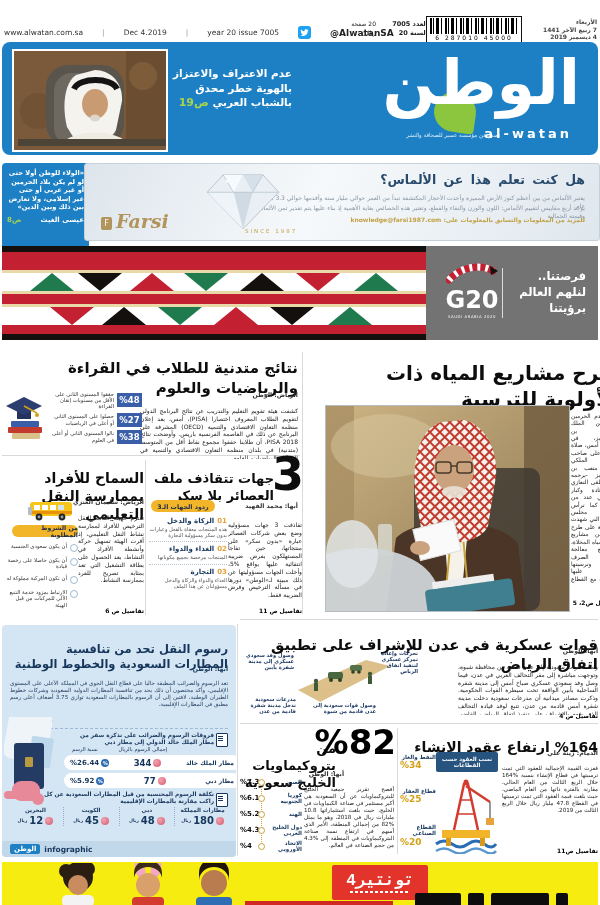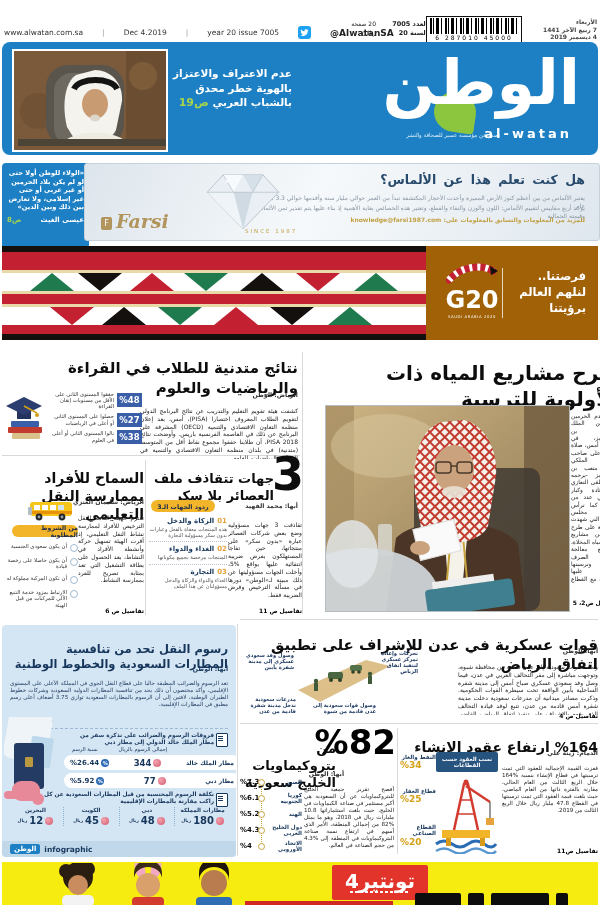--- a/index.html
+++ b/index.html
@@ -47,21 +47,21 @@
   .da-brand{position:absolute;left:16px;bottom:10px;direction:ltr;display:flex;align-items:flex-end;gap:4px;color:#b2955c;}
   .da-crest{width:11px;height:13px;background:#b2955c;color:#fff;font-size:8px;display:flex;align-items:center;justify-content:center;border-radius:2px;}
   .da-name{font-family:"DejaVu Serif",serif;font-style:italic;font-weight:bold;font-size:19px;line-height:17px;}
 
   
   #g20{position:absolute;top:246px;left:2px;width:596px;height:94px;overflow:hidden;}
   .sadu{position:absolute;left:0;top:0;width:424px;height:94px;background:linear-gradient(180deg,#14100d 0 6px,#c32032 6px 24px,#e9d9a8 24px 27px,#ffffff 27px 45px,#e9d9a8 45px 48px,#c32032 48px 58px,#e9d9a8 58px 61px,#ffffff 61px 79px,#c32032 79px 88px,#14100d 88px 94px);}
   .tri{position:absolute;width:0;height:0;border-left:22px solid transparent;border-right:22px solid transparent;}
   .tri.up{border-bottom:18px solid;}
   .tri.down{border-top:18px solid;}
-  .g20-box{position:absolute;right:0;top:0;width:172px;height:94px;background:#a16207;}
+  .g20-box{position:absolute;right:0;top:0;width:172px;height:94px;background:#737373;}
   .g20-slogan{position:absolute;right:12px;top:22px;text-align:right;color:#fff;font-weight:bold;font-size:11.5px;line-height:16px;}
   .g20-divider{position:absolute;right:95px;top:22px;width:1px;height:50px;background:rgba(255,255,255,.75);}
   .g20-logo{position:absolute;left:16px;top:16px;width:60px;text-align:center;color:#fff;direction:ltr;}
   .g20-logo .g20-text{font-size:24px;font-weight:bold;line-height:24px;}
   .g20-logo .g20-sub{font-size:3.8px;letter-spacing:.6px;margin-top:2px;}
 
   
   .vline,.hline{position:absolute;background:#d9d9d9;}
   .vline{width:1px;} .hline{height:1px;}
 
@@ -177,21 +177,21 @@
   #construction .details{position:absolute;right:0;top:121px;}
   .con-banner{position:absolute;left:36px;top:26px;width:62px;height:20px;background:#27537f;color:#fff;font-size:5.5px;font-weight:bold;display:flex;align-items:center;justify-content:center;text-align:center;border-radius:2px;line-height:6.5px;}
   .rig-svg{position:absolute;left:34px;top:48px;}
   .sector{position:absolute;width:36px;}
   .sector .s-name{font-size:5.6px;font-weight:bold;color:#16365c;line-height:6.4px;}
   .sector .s-pct{font-size:9px;font-weight:bold;color:#d4a017;direction:ltr;}
 
   
   #bottom-ad{position:absolute;left:2px;top:862px;width:596px;height:43px;background:#f7ec0f;overflow:hidden;}
   .ad-logo-box{position:absolute;left:330px;top:3px;width:96px;height:35px;background:#e2342b;border-radius:2px;color:#fff;display:flex;flex-direction:column;align-items:center;justify-content:center;gap:2px;}
-  .ad-logo-box .ad-logo-text{font-size:20px;font-weight:bold;line-height:16px;}
+  .ad-logo-box .ad-logo-text{font-size:16px;font-weight:bold;line-height:16px;font-family:Liberation Mono, monospace;}
   .ad-logo-box .ad-logo-rule{width:60px;height:2px;background:repeating-linear-gradient(90deg,#fff 0 3px,transparent 3px 5px);}
   .ad-red-strip{position:absolute;left:243px;top:39px;width:148px;height:6px;background:#d02822;}
   .ad-black-marks{position:absolute;right:30px;top:31px;height:12px;display:flex;direction:ltr;gap:7px;overflow:hidden;}
   .ad-black-marks .blob{background:#0d0d0d;border-radius:2px;height:16px;}
   .kids{position:absolute;left:42px;top:1px;}
 </style>
 </head>
 <body>
 
 <div id="page">

